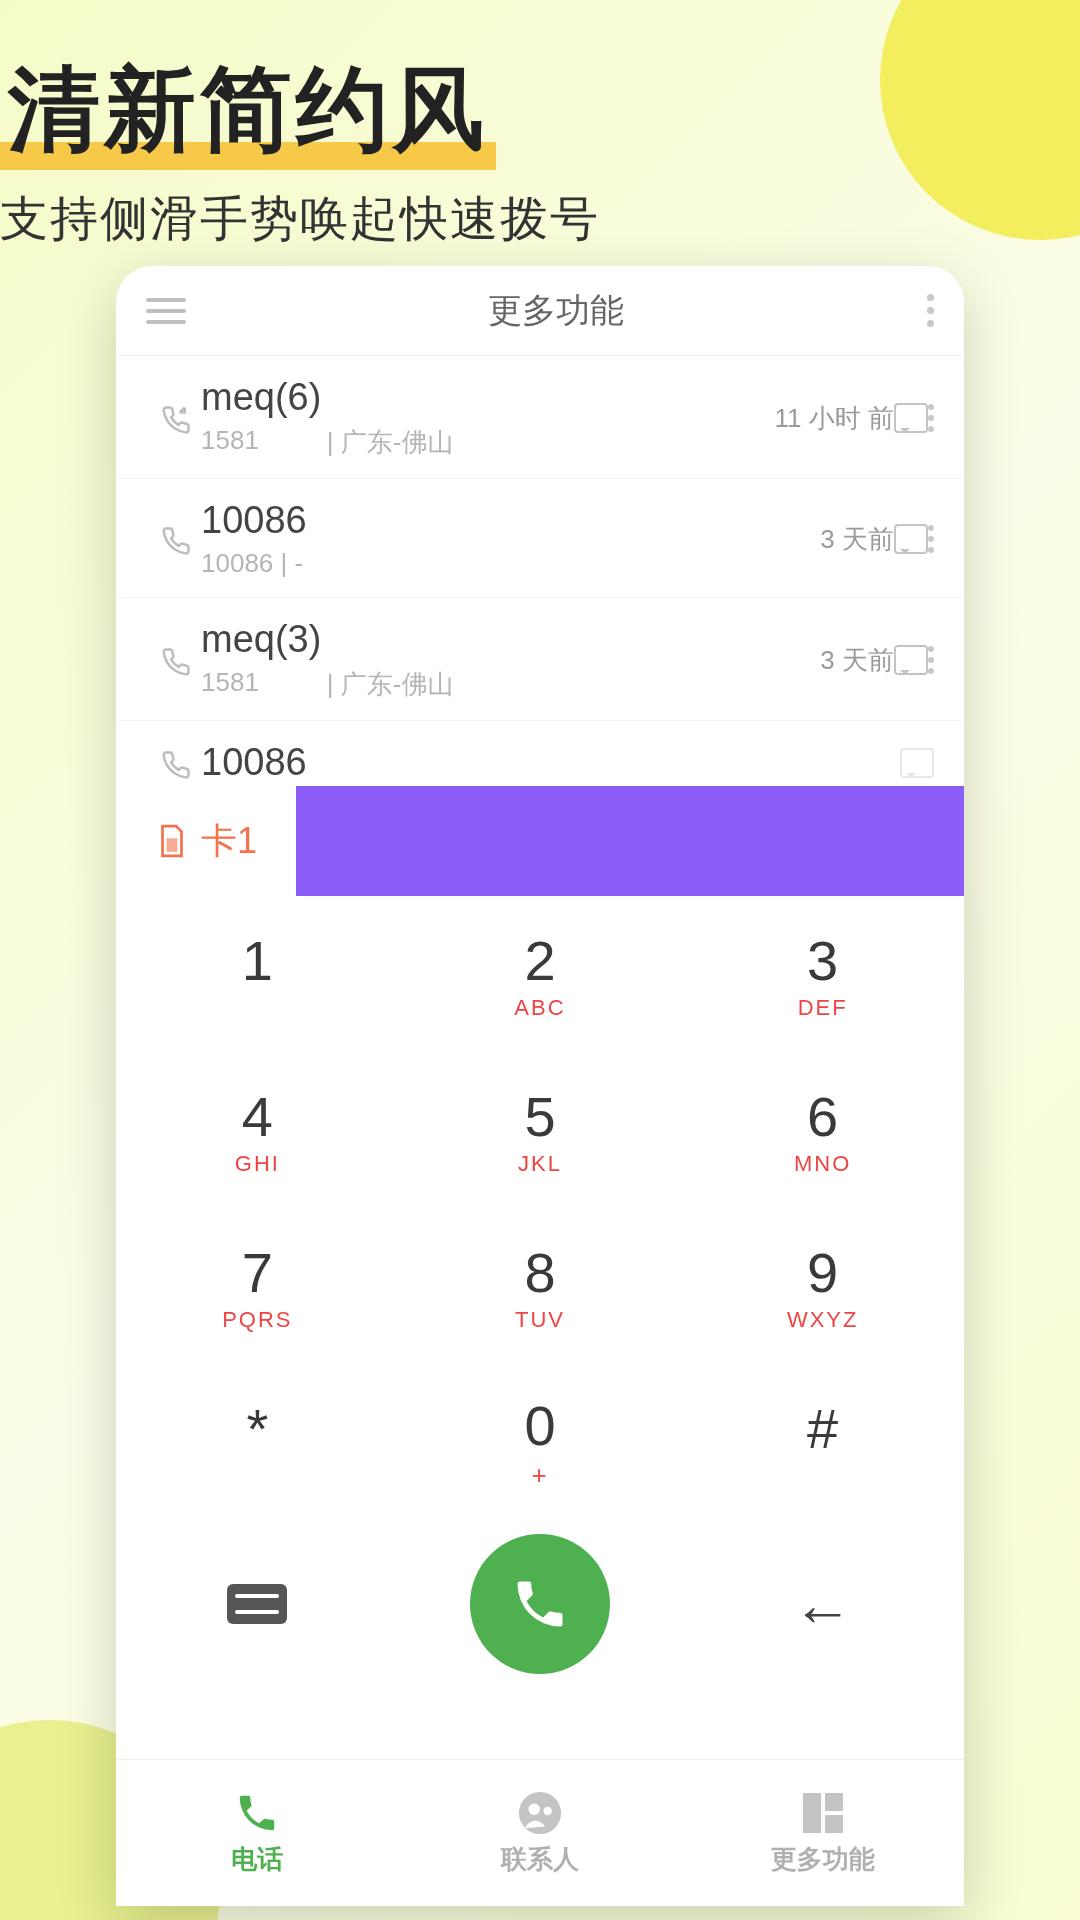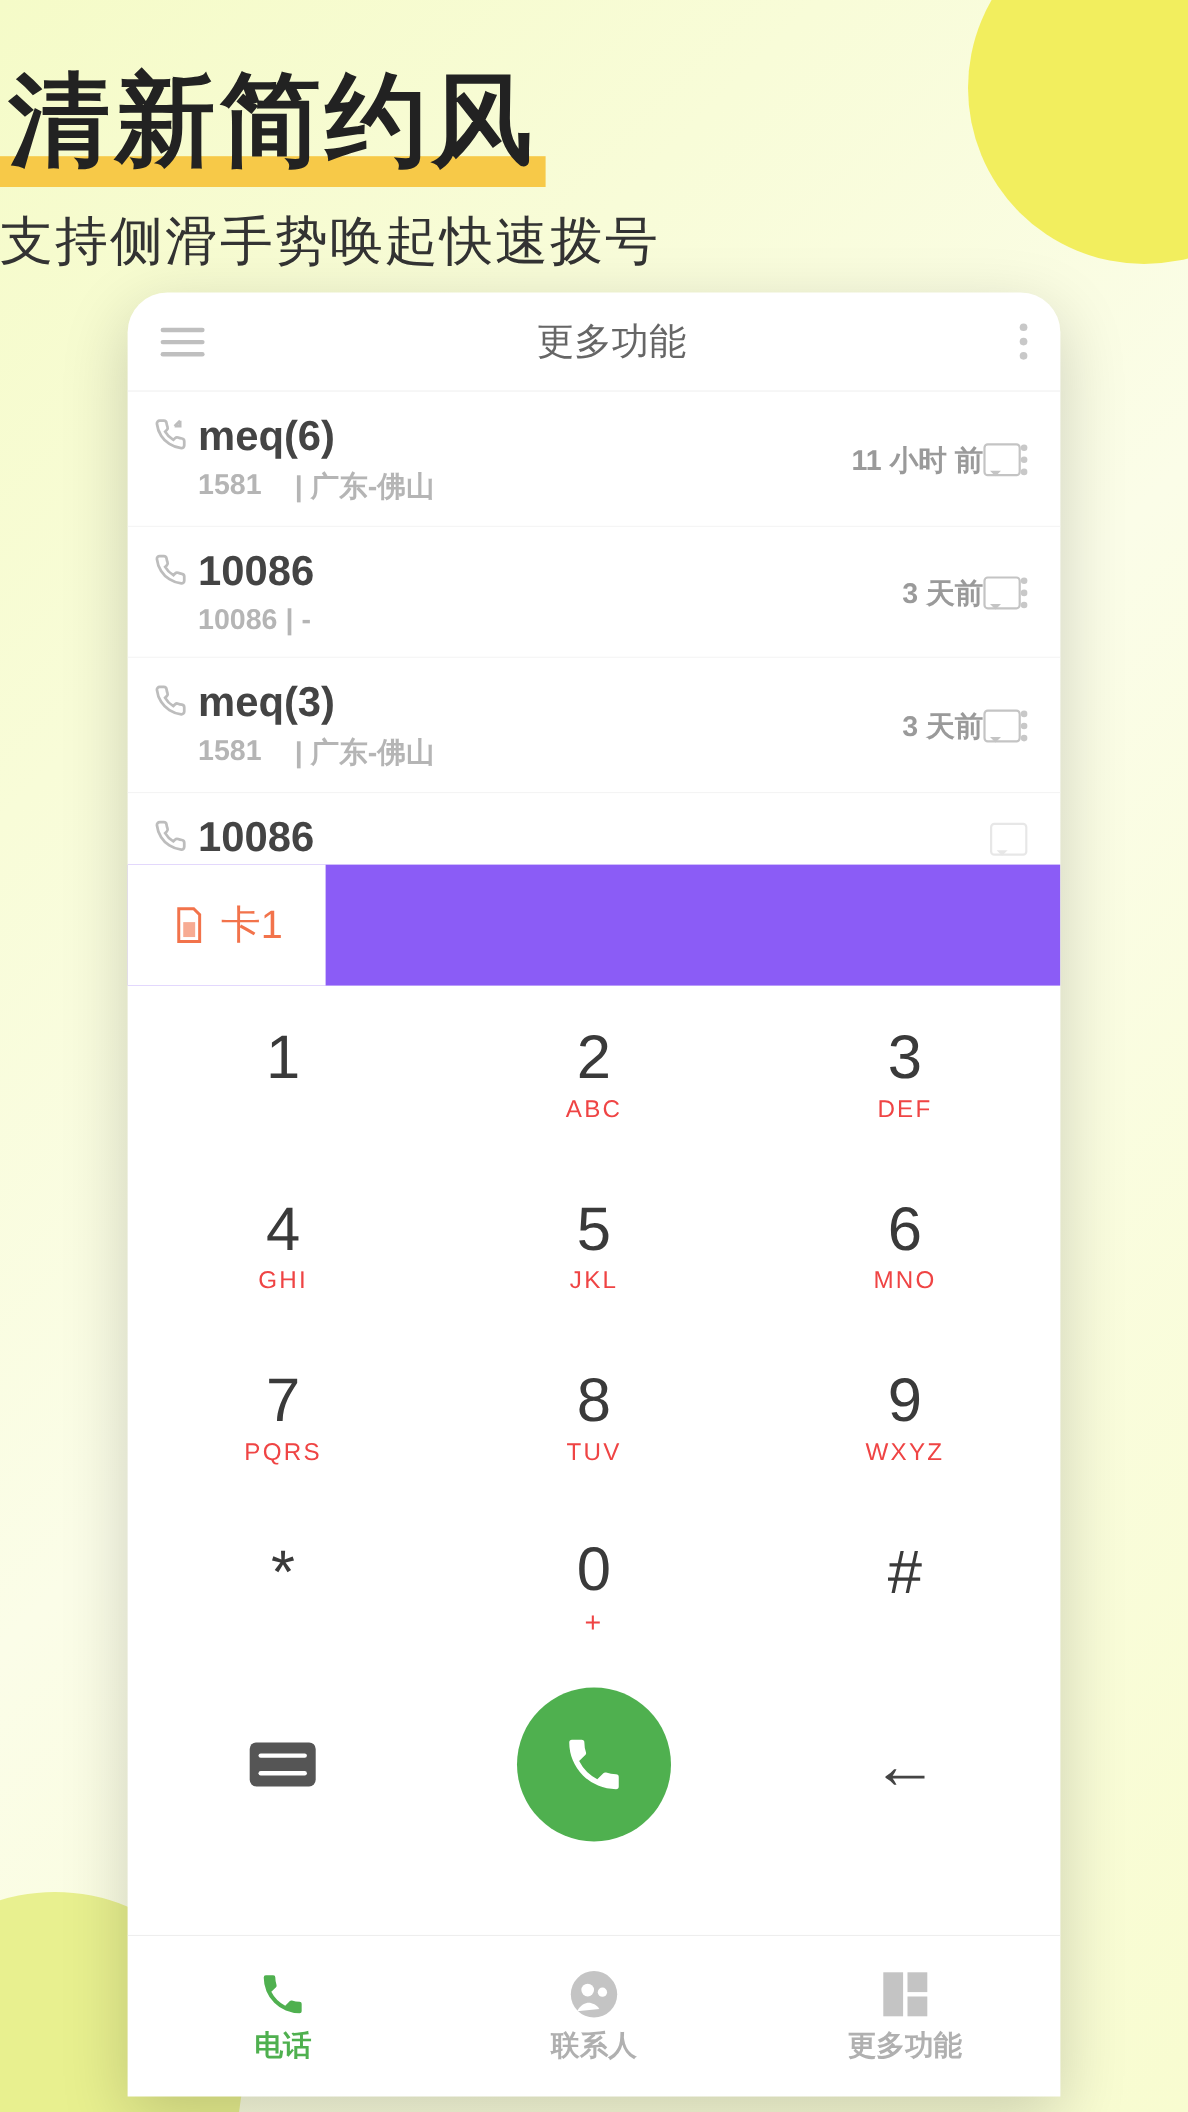--- a/index.html
+++ b/index.html
@@ -69,30 +69,29 @@
   padding: 0 30px;
   border-bottom: 1px solid #f0f0f0;
 }
 .hamburger { width: 40px; height: 26px; display:flex; flex-direction:column; justify-content:space-between; }
 .hamburger span { height:4px; background:#bfbfbf; border-radius:2px; }
 .app-title { flex:1; text-align:center; font-size:34px; color:#666; }
 .appbar-more { width:8px; display:flex; flex-direction:column; gap:6px; align-items:center; }
 .appbar-more span { width:7px; height:7px; background:#c8c8c8; border-radius:50%; }
 .call-list { }
 .call-row {
-  display:flex; 
-  padding: 20px 30px 18px 24px;
+  display:flex; align-items:center;
+  padding: 20px 30px 18px 45px;
   border-bottom: 1px solid #f4f4f4;
   position: relative;
-  font-weight: bold;
 }
 .call-icon { width:40px; display:flex; align-items:flex-start; padding-top:4px; color:#bdbdbd; }
 .call-main { flex:1; min-width:0; }
 .call-name { font-size:38px; color:#444; }
-.call-meta { margin-top:6px; font-size:26px; color:#b5b5b5; display:flex; gap:30px; }
+.call-meta { margin-top:6px; font-size:26px; color:#b5b5b5; display:flex; gap:68px; }
 .call-right { display:flex; align-items:center; gap:0; }
 .call-time { font-size:26px; color:#9a9a9a; }
 .sms-icon { width:34px; height:30px; border:2px solid #c4c4c4; border-radius:4px; position:relative; }
 .sms-icon::after { content:""; position:absolute; bottom:-7px; left:4px; width:0; height:0; border:5px solid transparent; border-top-color:#c4c4c4; }
 .row-more { display:flex; flex-direction:column; gap:5px; }
 .row-more span { width:6px; height:6px; background:#c8c8c8; border-radius:50%; }
 .sim-bar {
   height: 110px;
   background:#8b5cf6;
   display:flex; align-items:center;

